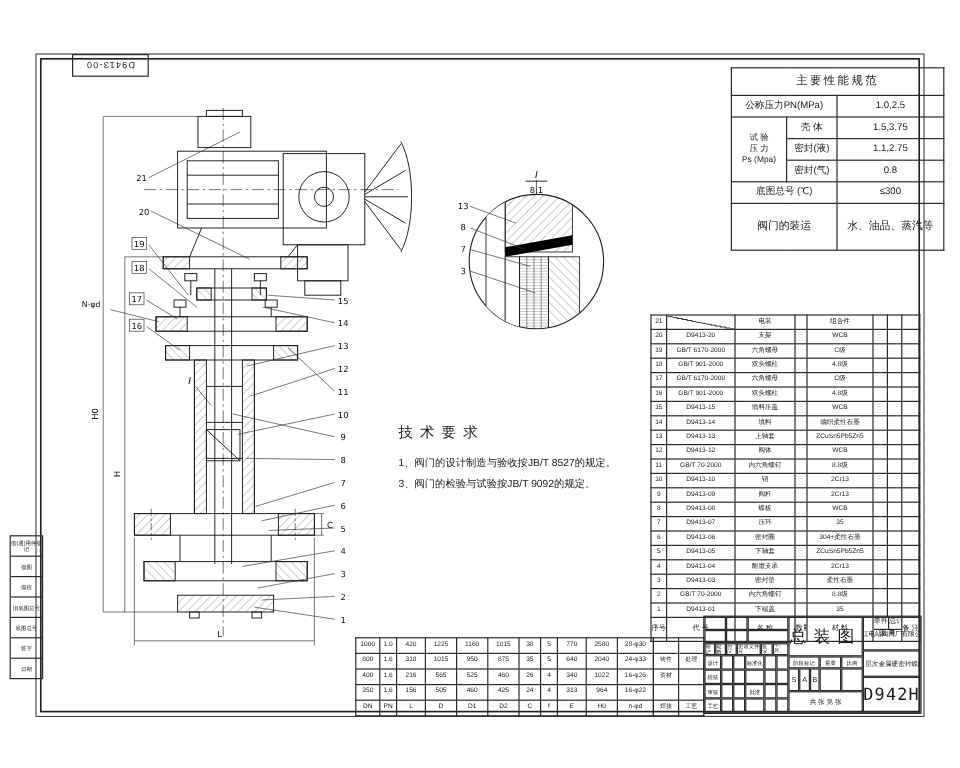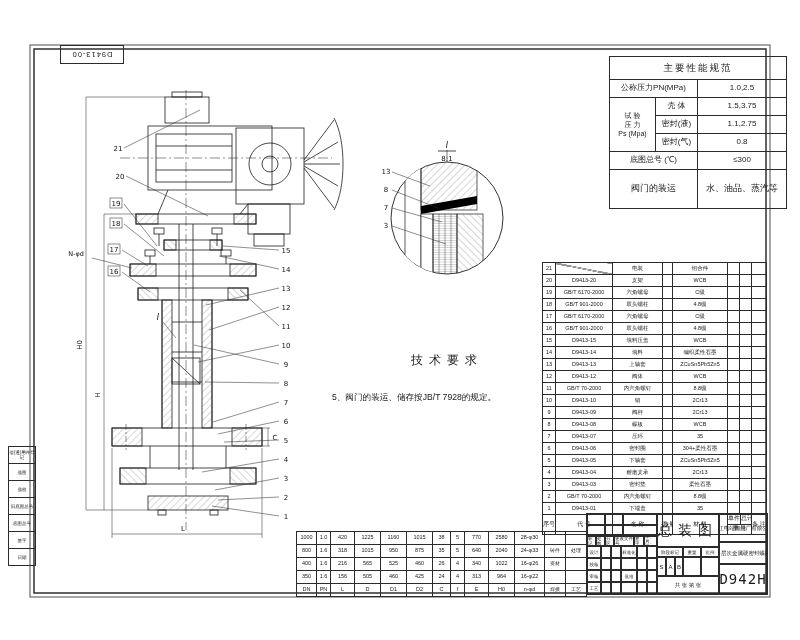--- a/index.html
+++ b/index.html
@@ -11,21 +11,21 @@
   table.t td{border:1px solid #2b2b2b;padding:0;text-align:center;vertical-align:middle;
              overflow:hidden;white-space:nowrap;line-height:1.05;}
   
   #spec{left:589px;top:56px;width:177px;font-size:8px;margin-left:20px;}
   #spec td{height:17px;}
   #spec .title{height:22px;font-size:9.5px;letter-spacing:2px;}
   #spec .med{height:38px;font-size:9px;}
   #spec .test{font-size:7px;line-height:1.3;}
   
   #tech{left:332px;top:352px;width:230px;}
-  #tech .tr-title{text-align:center;font-size:12px;letter-spacing:6px;margin-bottom:20px;}
+  #tech .tr-title{text-align:left;font-size:12px;letter-spacing:6px;margin-bottom:8px;}
   #tech .tr-item{font-size:8.6px;line-height:2.05;white-space:nowrap;}
   
   #parts{left:542px;top:262px;width:224px;font-size:5.5px;}
   #parts td{height:11px;}
   #parts .hd td{height:19px;font-size:6px;}
   #parts .slash{background:linear-gradient(to top right,transparent 48%,#2b2b2b 48%,#2b2b2b 52%,transparent 52%);}
   .wsplit{display:flex;flex-direction:column;height:100%;}
   .wsplit .a{flex:1;display:flex;border-bottom:0.8px solid #2b2b2b;}
   .wsplit .a span{flex:1;}
   .wsplit .a span:first-child{border-right:0.8px solid #2b2b2b;}
@@ -337,21 +337,22 @@
       <td colspan="2" class="med">阀门的装运</td>
       <td class="med">水、油品、蒸汽等</td>
     </tr>
   </tbody>
     </table>
 
   <div id="tech" class="abs">
     <div class="tr-title">技术要求</div>
     <div>
 
-        <div class="tr-item">5、阀门的装运、储存按JB/T 7928的规定。</div>
+    <div class="tr-item">1、阀门的设计制造与验收按JB/T 8527的规定。</div>
+        <div class="tr-item">3、阀门的检验与试验按JB/T 9092的规定。</div>
       </div>
   </div>
 
   <table id="parts" class="t abs">
     <colgroup>
       <col style="width:13px">
         <col style="width:57px">
         <col style="width:50px">
         <col style="width:10px">
       <col style="width:55px">

